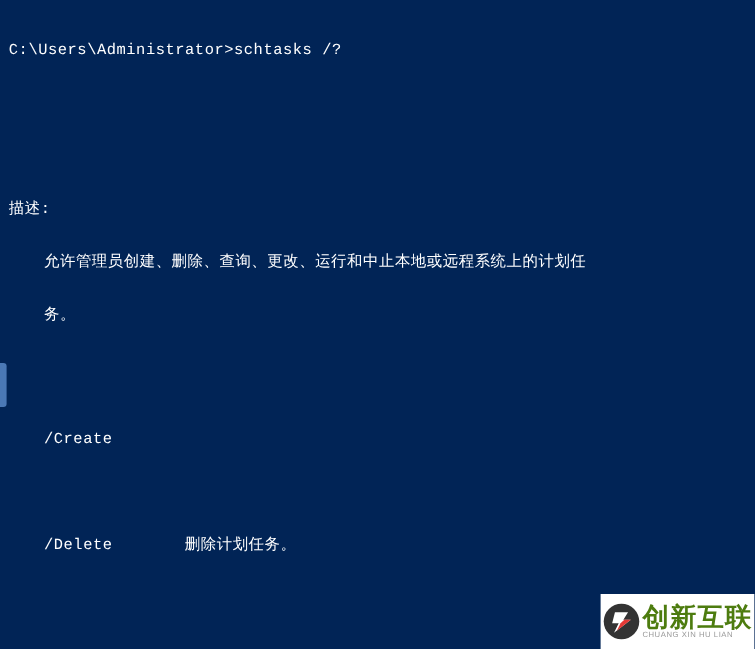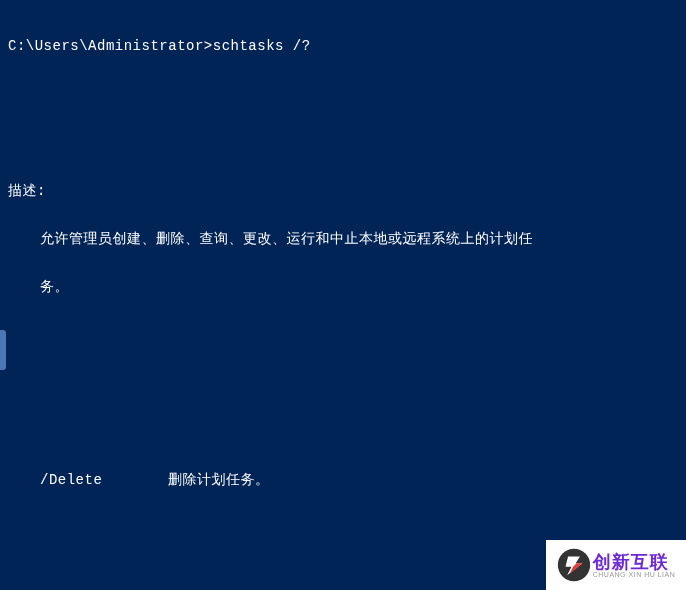--- a/index.html
+++ b/index.html
@@ -71,23 +71,23 @@
     .wm-logo svg {
       width: 34px;
       height: 34px;
     }
     .wm-text-group {
       display: flex;
       flex-direction: column;
       line-height: 1;
     }
     .wm-text-cn {
-      color: #6d28d9;
+      color: #4d7c0f;
       font-family: "Microsoft YaHei", sans-serif;
-      font-size: 18px;
+      font-size: 24px;
       font-weight: bold;
       letter-spacing: 1px;
     }
     .wm-text-en {
       color: #999;
       font-family: Arial, sans-serif;
       font-size: 7px;
       letter-spacing: 0.5px;
     }
   </style>
@@ -97,20 +97,21 @@
 <div class="terminal">
   <div>C:\Users\Administrator&gt;schtasks /?</div>
   <div class="blank-line"></div>
   <div class="blank-line"></div>
   <div>描述:</div>
   <div class="indent-1">允许管理员创建、删除、查询、更改、运行和中止本地或远程系统上的计划任</div>
   <div class="indent-1">务。</div>
   <div class="blank-line"></div>
 
   <div class="param-row">
+    <span class="param-name">/Create</span>
   </div>
   <div class="blank-line"></div>
   <div class="param-row">
     <span class="param-name">/Delete</span>
     <span class="param-desc">删除计划任务。</span>
   </div>
   
   
   
   

